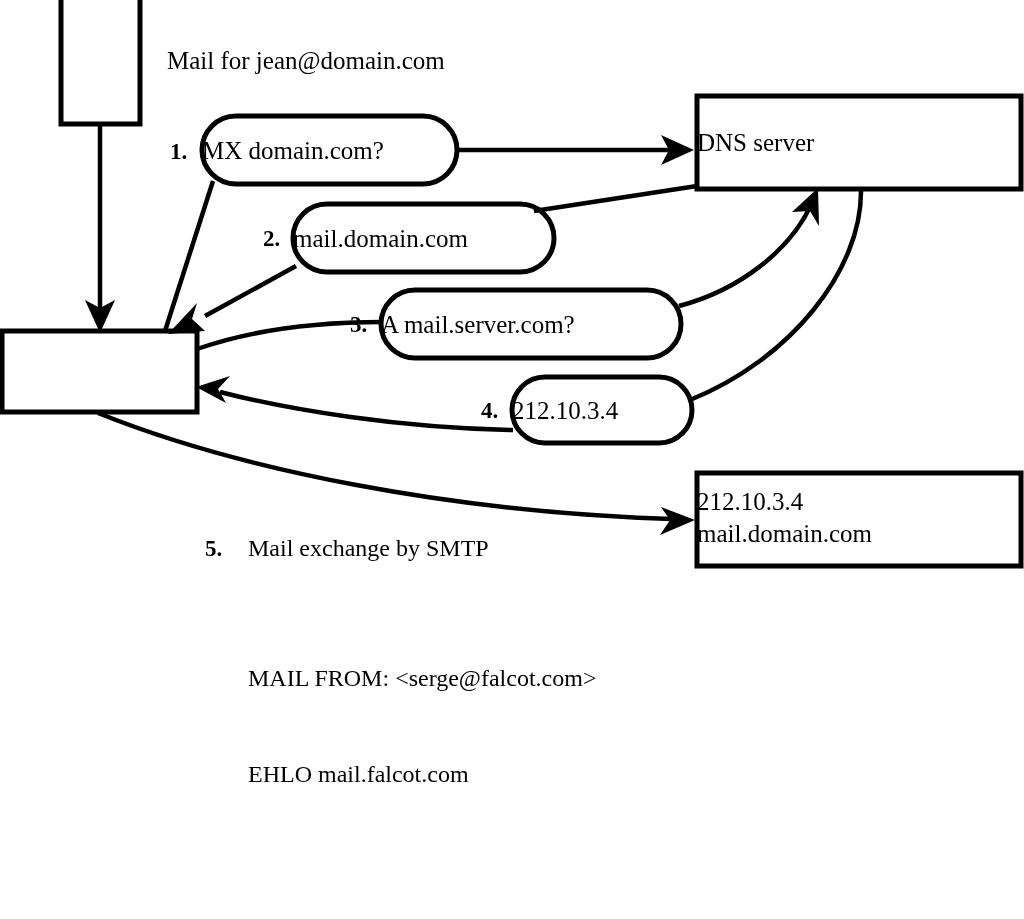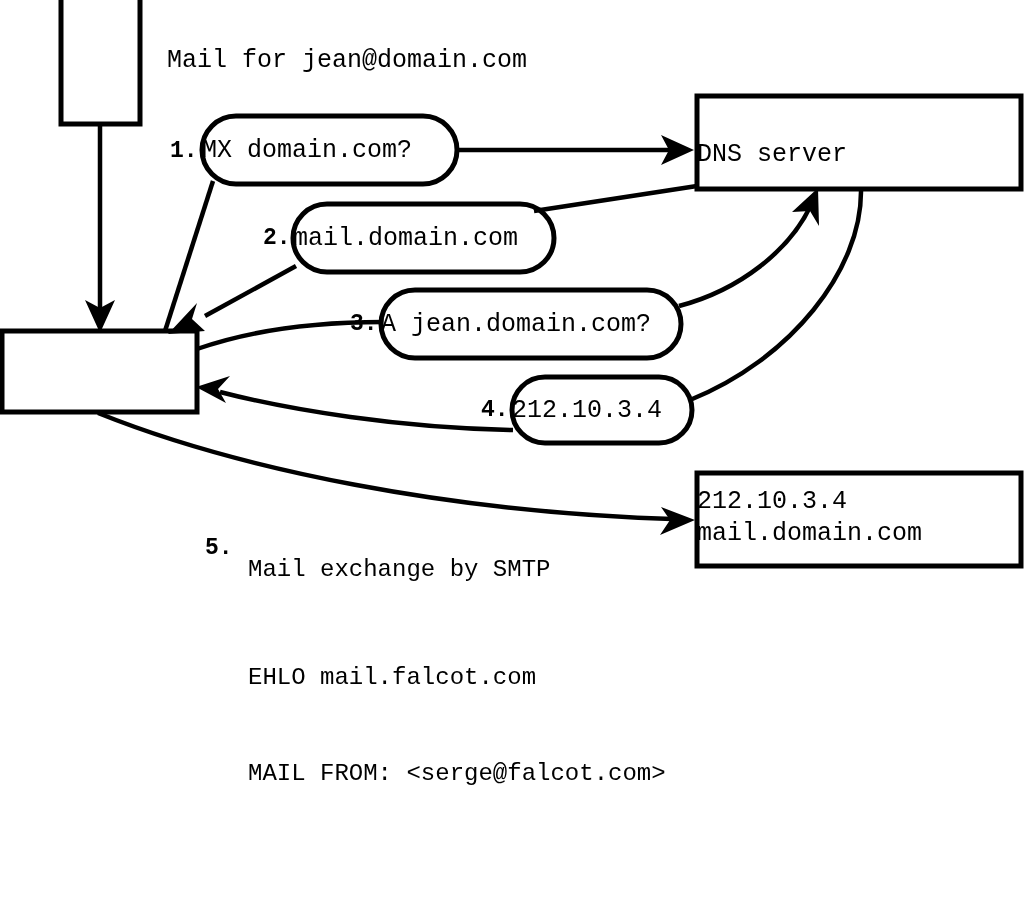--- a/index.html
+++ b/index.html
@@ -41,21 +41,21 @@
     stroke-width: 4.5;
     stroke-linecap: butt;
   }
   .arrowhead {
     fill: #000000;
     stroke: none;
   }
   .lbl {
     position: absolute;
     white-space: pre;
-    font-family: Liberation Mono, monospace;
+    font-family: Liberation Serif, serif;
     color: #000000;
     line-height: 1;
   }
   .node-text {
     font-size: 25px;
     text-align: left;
   }
   .step-num {
     font-size: 23px;
     font-weight: bold;
@@ -115,43 +115,43 @@
     <polygon class="arrowhead" points="196,387 230,376 218,389 226,403"></polygon>
 
     <path class="edge" d="M 98 413 C 240 470, 450 512, 672 519"></path>
     <polygon class="arrowhead" points="695,520 661,507 670,520 660,535"></polygon>
 
   </svg>
 
   <div class="lbl caption" style="left:167px; top:48px;">Mail for jean@domain.com</div>
 
 
-  <div class="lbl node-text" style="left:697px; top:142px; width:324px;">DNS server</div>
+  <div class="lbl node-text" style="left:697px; top:130px; width:324px;">DNS server</div>
 
   <div class="lbl node-text" style="left:697px; top:489px; width:324px;">212.10.3.4</div>
   <div class="lbl node-text" style="left:697px; top:521px; width:324px;">mail.domain.com</div>
 
   <div class="lbl step-num" style="left:170px; top:140px;">1.</div>
   <div class="lbl node-text" style="left:202px; top:138px; width:255px;">MX domain.com?</div>
 
   <div class="lbl step-num" style="left:263px; top:227px;">2.</div>
   <div class="lbl node-text" style="left:293px; top:226px; width:261px;">mail.domain.com</div>
 
   <div class="lbl step-num" style="left:350px; top:313px;">3.</div>
-  <div class="lbl node-text" style="left:381px; top:312px; width:300px;">A jean.domain.com?</div>
+  <div class="lbl node-text" style="left:381px; top:312px; width:300px;">A mail.server.com?</div>
 
   <div class="lbl step-num" style="left:481px; top:399px;">4.</div>
   <div class="lbl node-text" style="left:512px; top:398px; width:180px;">212.10.3.4</div>
 
   <div class="lbl step-num" style="left:205px; top:537px;">5.</div>
-  <div class="lbl smtp-label" style="left:248px; top:558px;">Mail exchange by SMTP</div>
+  <div class="lbl smtp-label" style="left:248px; top:536px;">Mail exchange by SMTP</div>
 
   <div class="lbl smtp-body" style="left:248px; top:598px;">
+    <div>MAIL FROM: &lt;serge@falcot.com&gt;</div>
     <div>EHLO mail.falcot.com</div>
-    <div>MAIL FROM: &lt;serge@falcot.com&gt;</div>
     
     
     
     
     
     
     
   </div>
 
 </div>

